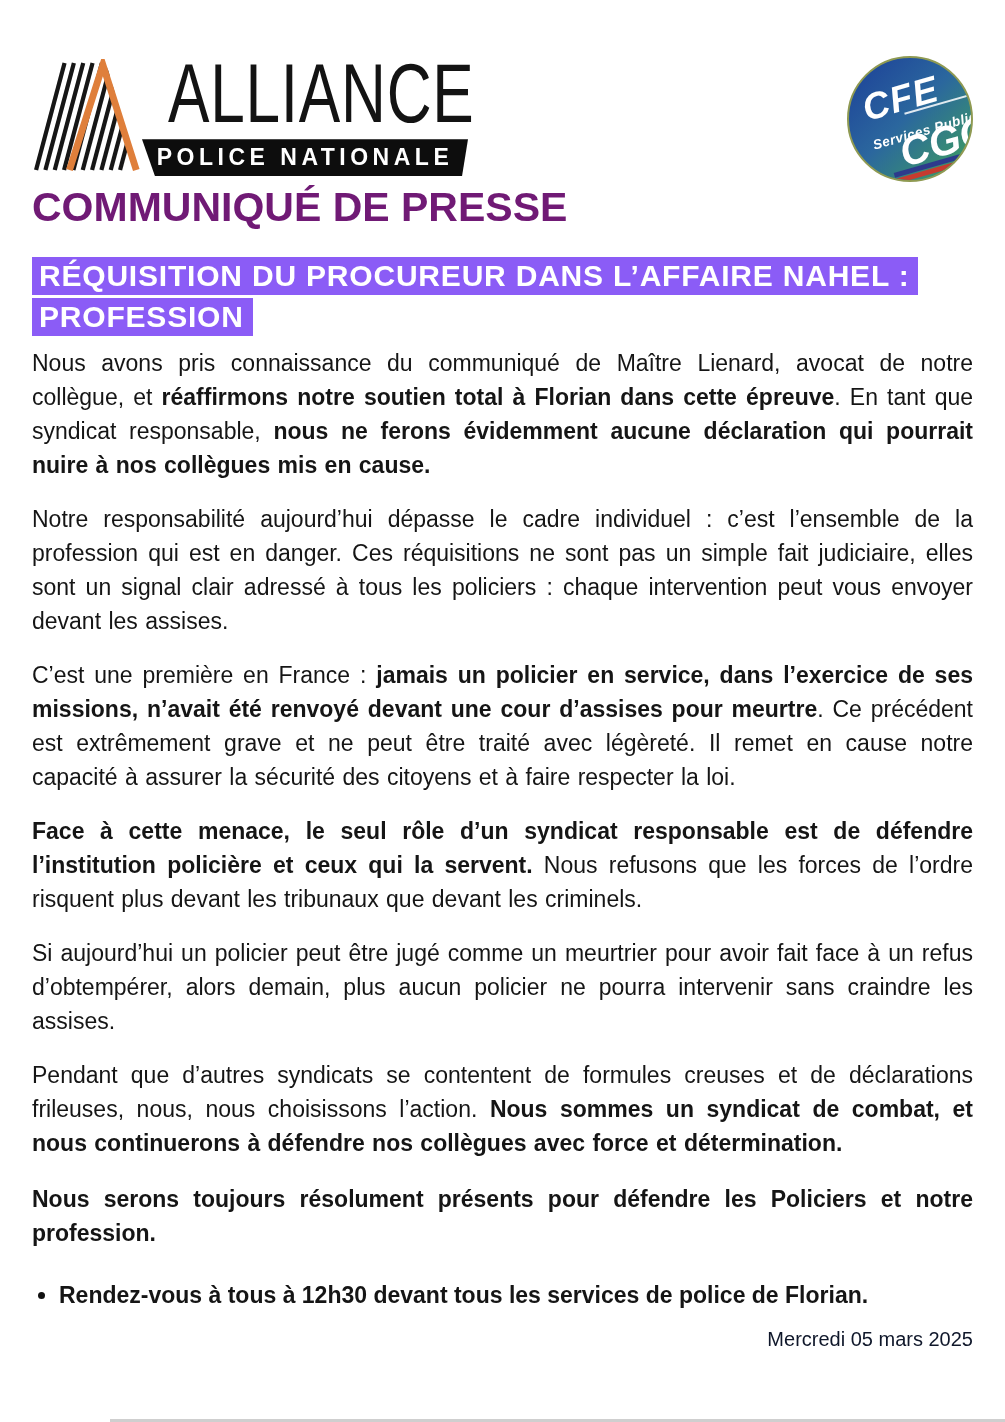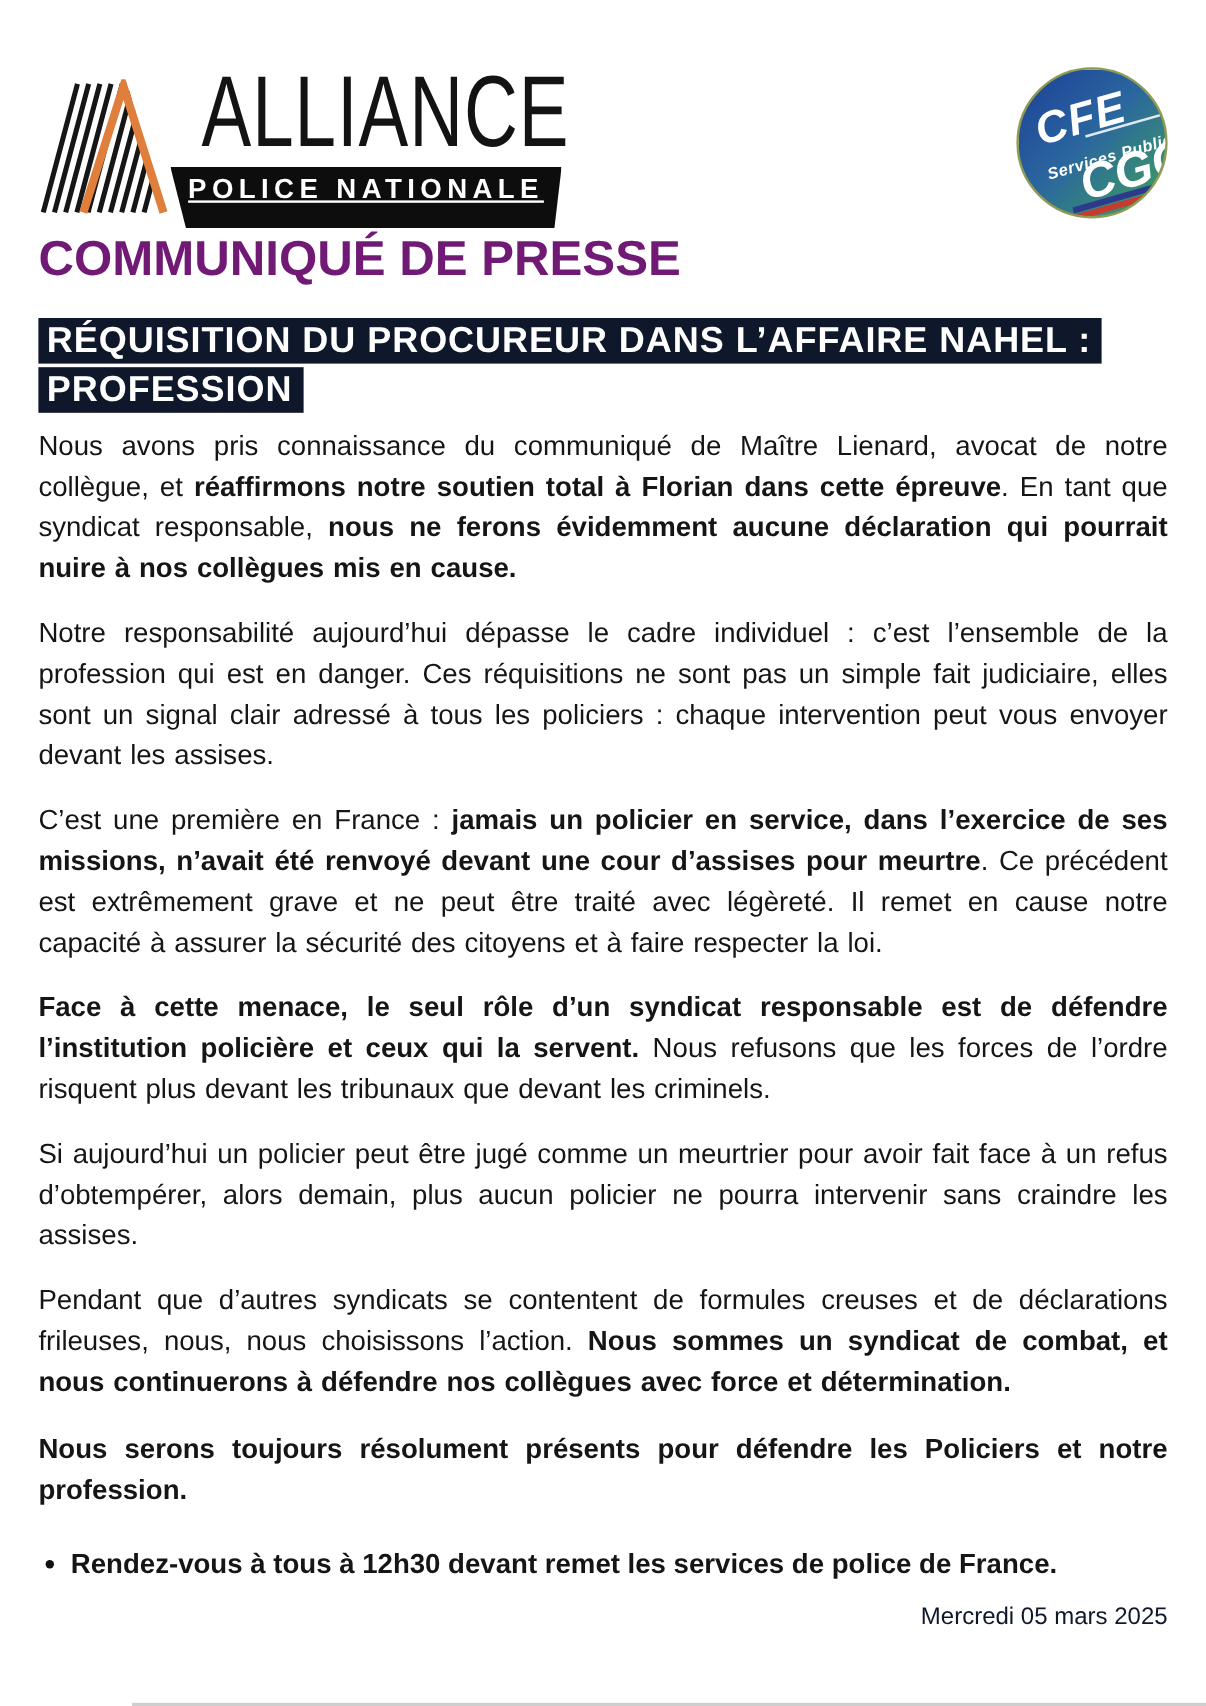--- a/index.html
+++ b/index.html
@@ -17,21 +17,21 @@
   .wordmark { margin-left:8px; margin-top:0; }
   .brand-name {
     display:inline-block; font-size:84px; line-height:0.8; font-weight:400;
     letter-spacing:1px; color:#131313; transform:scaleX(0.74); transform-origin:left top;
     white-space:nowrap; padding-top:6px;
   }
   .brand-banner {
     margin-top:12px; margin-left:-26px; width:326px; background:#0d0d0d;
     clip-path:polygon(0 0, 100% 0, calc(100% - 6px) 100%, 13px 100%);
     color:#ffffff; font-weight:700; font-size:23px; line-height:26px;
-    letter-spacing:4.5px; text-align:center; padding:5px 0 20px 0; white-space:nowrap;text-decoration:underline;
+    letter-spacing:4.5px; text-align:center; padding:5px 0 6px 0; white-space:nowrap;
   }
 
   
   .badge {
     width:126px; height:126px; border-radius:50%; position:relative; overflow:hidden;
     background:linear-gradient(135deg,#1c3f98 0%, #2b679e 48%, #3fa35a 100%);
     border:2px solid #8f9a52; flex:none; margin-top:2px;
   }
   .badge span { position:absolute; color:#fff; font-style:italic; font-weight:700; white-space:nowrap; }
   .badge .cfe { left:13px; top:20px; font-size:37px; transform:rotate(-16deg); letter-spacing:1px; }
@@ -44,21 +44,21 @@
 
   
   .doc-type {
     margin-top:2px; font-size:41px; font-weight:900; letter-spacing:0; color:#701a75;
     line-height:1.15; white-space:nowrap;
   }
 
   
   .headline { margin-top:26px; }
   .headline-line {
-    display:table; background:#0f172a; color:#ffffff; font-weight:700;
+    display:table; background:#8b5cf6; color:#ffffff; font-weight:700;
     font-size:30px; line-height:33px; letter-spacing:0.8px;
     padding:2px 9px 3px 7px; margin-bottom:3px; white-space:nowrap;
   }
 
   
   .body-copy { margin-top:10px; }
   .body-par {
     font-size:23px; line-height:34px; text-align:justify; color:#151515;
     margin:0 0 20px 0; word-spacing:1px;
   }
@@ -135,21 +135,21 @@
     <p class="body-par"><span class="b">Face à cette menace, le seul rôle d’un syndicat responsable est de défendre l’institution policière et ceux qui la servent. </span><span>Nous refusons que les forces de l’ordre risquent plus devant les tribunaux que devant les criminels.</span></p>
 
     <p class="body-par"><span>Si aujourd’hui un policier peut être jugé comme un meurtrier pour avoir fait face à un refus d’obtempérer, alors demain, plus aucun policier ne pourra intervenir sans craindre les assises.</span></p>
 
     <p class="body-par"><span>Pendant que d’autres syndicats se contentent de formules creuses et de déclarations frileuses, nous, nous choisissons l’action. </span><span class="b">Nous sommes un syndicat de combat, et nous continuerons à défendre nos collègues avec force et détermination.</span></p>
 
     <p class="body-par closing-par"><span class="b">Nous serons toujours résolument présents pour défendre les Policiers et notre profession.</span></p>
 
     <div class="bullet-row">
       <span class="bullet-dot"></span>
-      <span class="b">Rendez-vous à tous à 12h30 devant remet les services de police de France.</span>
+      <span class="b">Rendez-vous à tous à 12h30 devant tous les services de police de Florian.</span>
     </div>
 
     <div class="date-line">Mercredi 05 mars 2025</div>
   </div>
 
 </div>
 
 <div class="bottom-strip"></div>
 
 </body></html>

